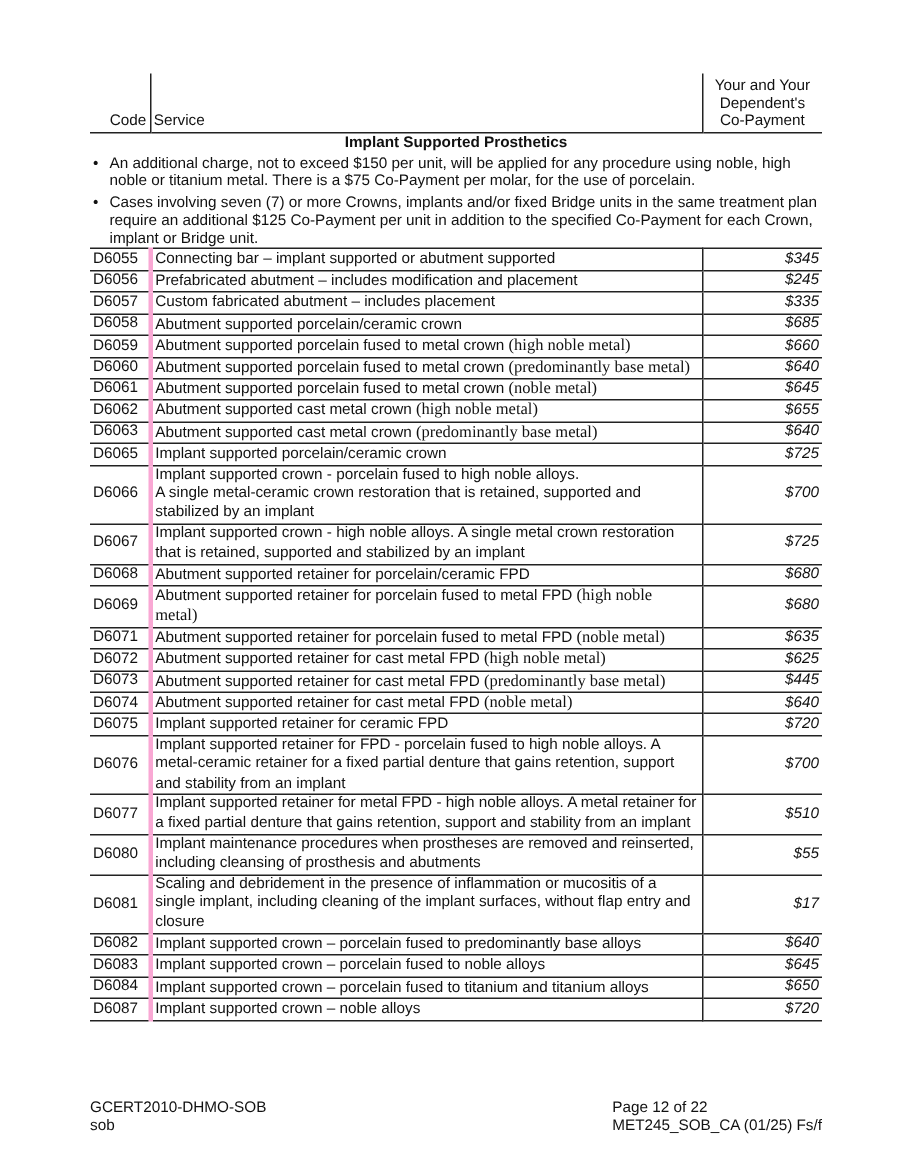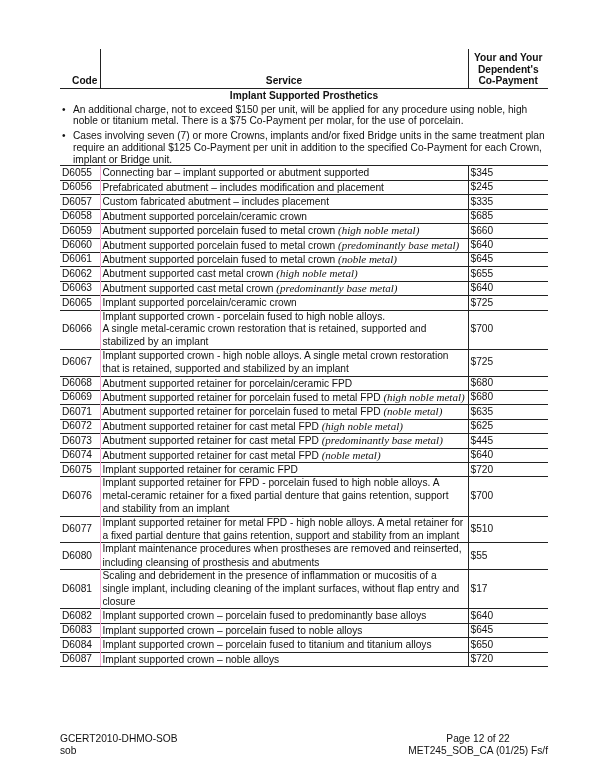--- a/index.html
+++ b/index.html
@@ -1,38 +1,38 @@
 <!DOCTYPE html>
 <html><head>
 <meta charset="utf-8">
 <style>
   html, body { margin:0; padding:0; background:#fff; }
   body { width:600px; height:776px; position:relative; overflow:hidden;
          font-family:"Liberation Sans", sans-serif; color:#111; font-size:10.2px; }
   .page { position:absolute; left:60px; top:49px; width:488px; }
   table { border-collapse:collapse; width:488px; table-layout:fixed; }
   col.c1 { width:40px; } col.c2 { width:368px; } col.c3 { width:80px; }
-  th { font-weight:bold; font-size:10.2px; vertical-align:bottom; padding:0 2px 1px 2px; line-height:11.5px; }
+  th { font-weight:normal; font-size:10.2px; vertical-align:bottom; padding:0 2px 1px 2px; line-height:11.5px; }
   th.code { text-align:right; }
-  th.svc { text-align:center; border-left:1px solid #222; border-right:1px solid #222; }
+  th.svc { text-align:left; border-left:1px solid #222; border-right:1px solid #222; }
   th.cp { text-align:center; }
   thead tr { border-bottom:1.5px solid #222; height:39px; }
   .section-title { text-align:center; font-weight:bold; padding:1px 0 2px 0; line-height:12px; }
   .notes { margin:0; padding:0; list-style:none; }
   .notes li { position:relative; padding-left:13px; line-height:11.8px; margin-bottom:3px; }
   .notes li .bullet { position:absolute; left:2px; top:0; }
   tbody td { border-top:1.5px solid #222; padding:0 2px; line-height:12.4px; vertical-align:middle; }
   tbody tr:last-child td { border-bottom:1.5px solid #222; }
   td.code { text-align:left; }
-  td.svc { border-left:1px solid #f9a8d4; border-right:1px solid #222; padding-left:2px; }
-  td.cp { text-align:left; }
-  .ital { font-family:"Liberation Serif", serif; font-style:italic; font-size:11px; }
+  td.svc { border-left:3px solid #f9a8d4; border-right:1px solid #222; padding-left:2px; }
+  td.cp { text-align:right;font-style:italic; }
+  .ital { font-family:"Liberation Serif", serif; font-size:11px; }
   .footer { position:absolute; top:733px; left:60px; width:488px; font-size:10.2px; line-height:11.5px; }
   .footer .left { position:absolute; left:0; top:0; }
-  .footer .right { position:absolute; right:0; top:0; text-align:center; }
+  .footer .right { position:absolute; right:0; top:0; text-align:left; }
 </style>
 </head>
 <body>
 
 <div class="page">
   <table>
     <colgroup>
         <col class="c1">
         <col class="c2">
         <col class="c3">

